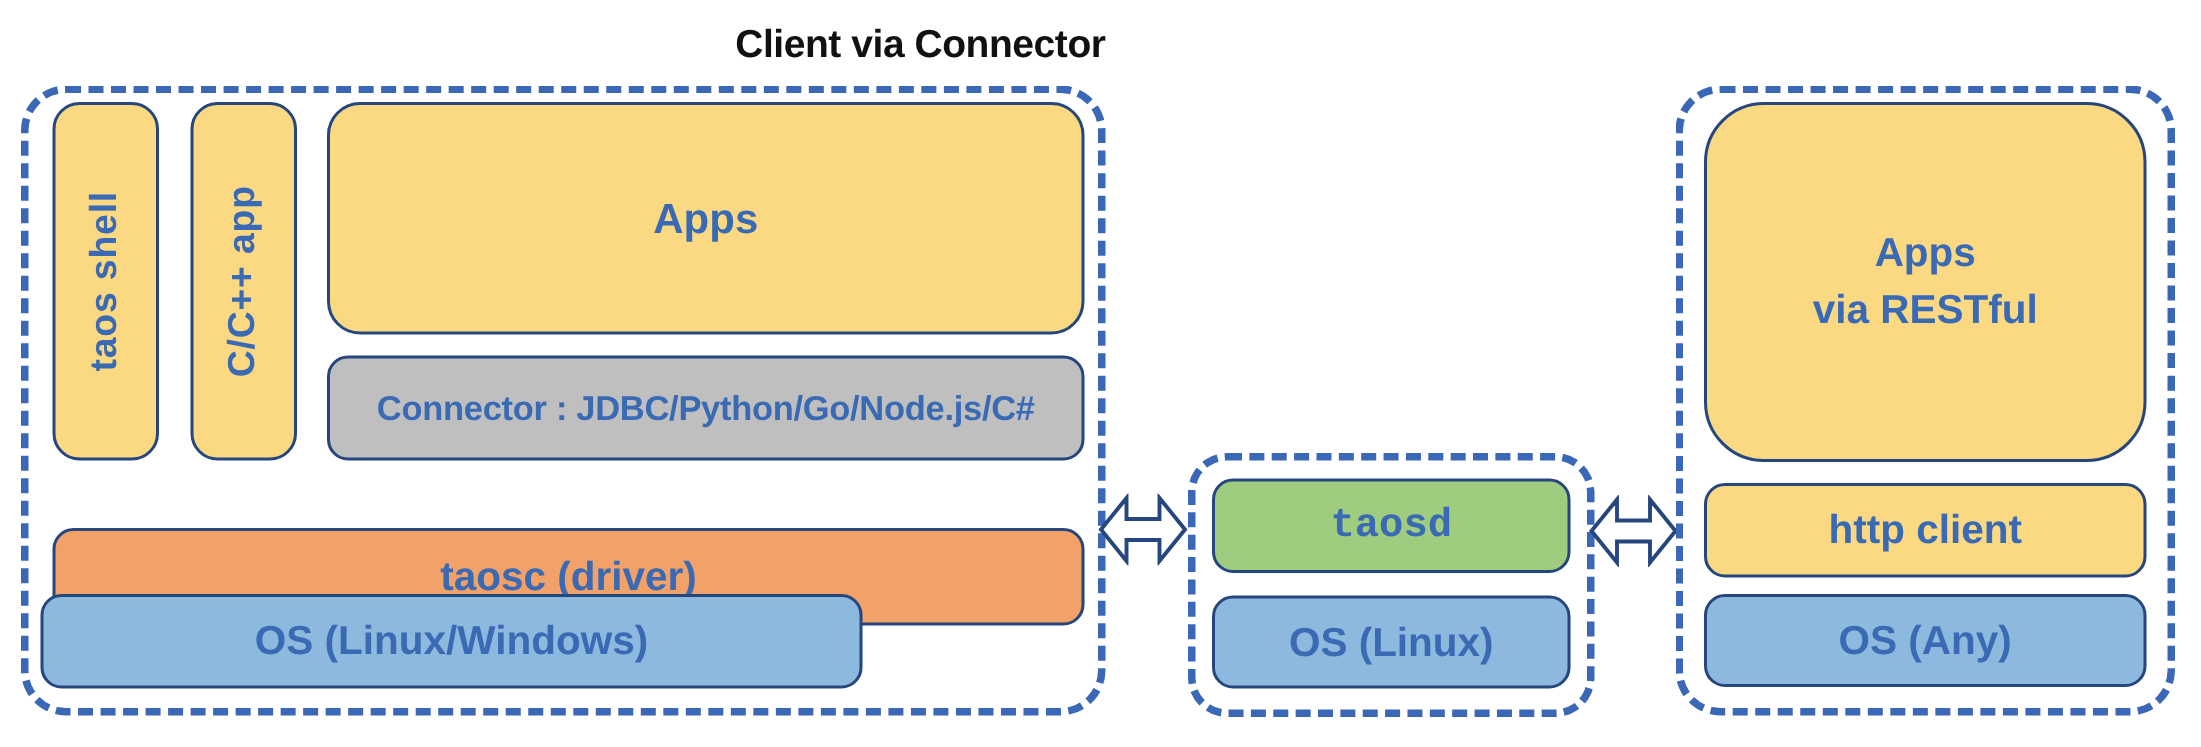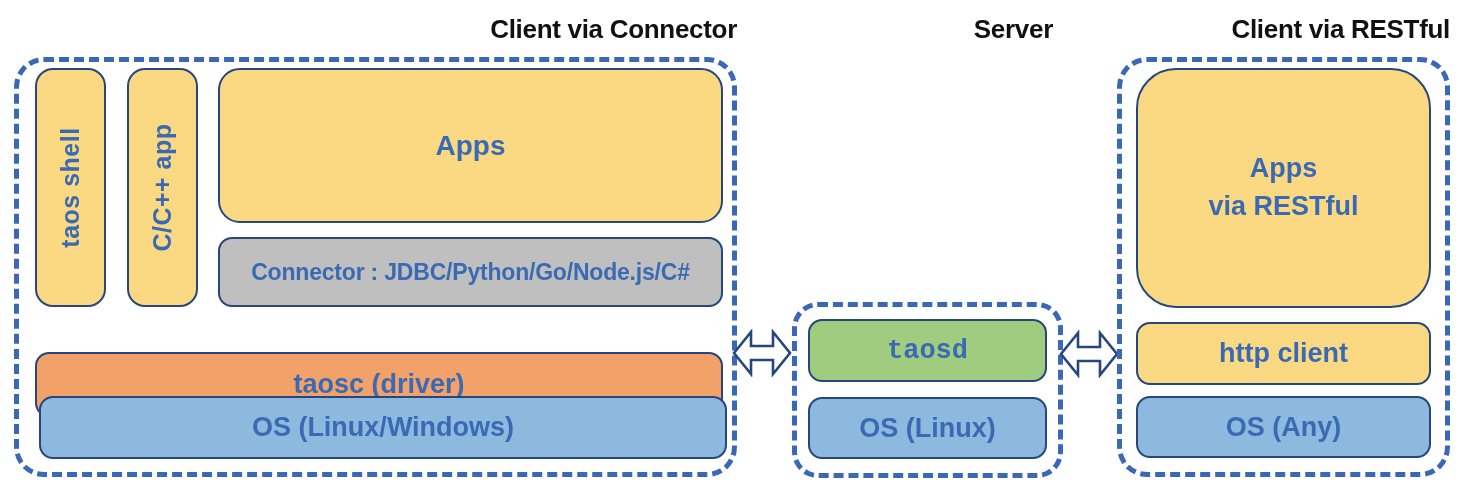--- a/index.html
+++ b/index.html
@@ -73,22 +73,20 @@
   .multiline { white-space: pre-line; line-height: 1.4; }
 
   .link-arrow { position: absolute; }
 </style>
 </head>
 <body>
 
 <div class="canvas">
 
   <div class="section-title" style="left:14px; top:14px; width:723px;">Client via Connector</div>
-  <div class="section-title" style="left:782px; top:14px; width:271px;">Server</div>
-  <div class="section-title" style="left:1117px; top:14px; width:333px;">Client via RESTful</div>
 
   <div class="dashed-container" style="left:14px; top:57px; width:723px; height:420px;"></div>
 
   <div class="box yellow r18" style="left:35px; top:68px; width:71px; height:239px;">
     <span class="vtext">taos shell</span>
   </div>
 
   <div class="box yellow r18" style="left:127px; top:68px; width:71px; height:239px;">
     <span class="vtext">C/C++ app</span>
   </div>
@@ -98,21 +96,21 @@
   </div>
 
   <div class="box gray r14" style="left:218px; top:237px; width:505px; height:70px;">
     <span class="label-connector">Connector : JDBC/Python/Go/Node.js/C#</span>
   </div>
 
   <div class="box orange r14" style="left:35px; top:320px; width:688px; height:65px;">
     <span class="label-lg">taosc (driver)</span>
   </div>
 
-  <div class="box blue r14" style="left:39px; top:396px; width:688px; height:63px;">
+  <div class="box blue r14" style="left:27px; top:396px; width:548px; height:63px;">
     <span class="label-lg">OS (Linux/Windows)</span>
   </div>
 
   <svg class="link-arrow" style="left:732px; top:329px;" width="60" height="48" viewBox="0 0 60 48">
     <polygon points="2,24 19,3 19,17 41,17 41,3 58,24 41,45 41,31 19,31 19,45" fill="#ffffff" stroke="#26477E" stroke-width="2.6" stroke-linejoin="miter"></polygon>
   </svg>
 
   <div class="dashed-container" style="left:792px; top:302px; width:271px; height:176px; border-radius:26px;"></div>
 
   <div class="box green r14" style="left:808px; top:319px; width:239px; height:63px;">

